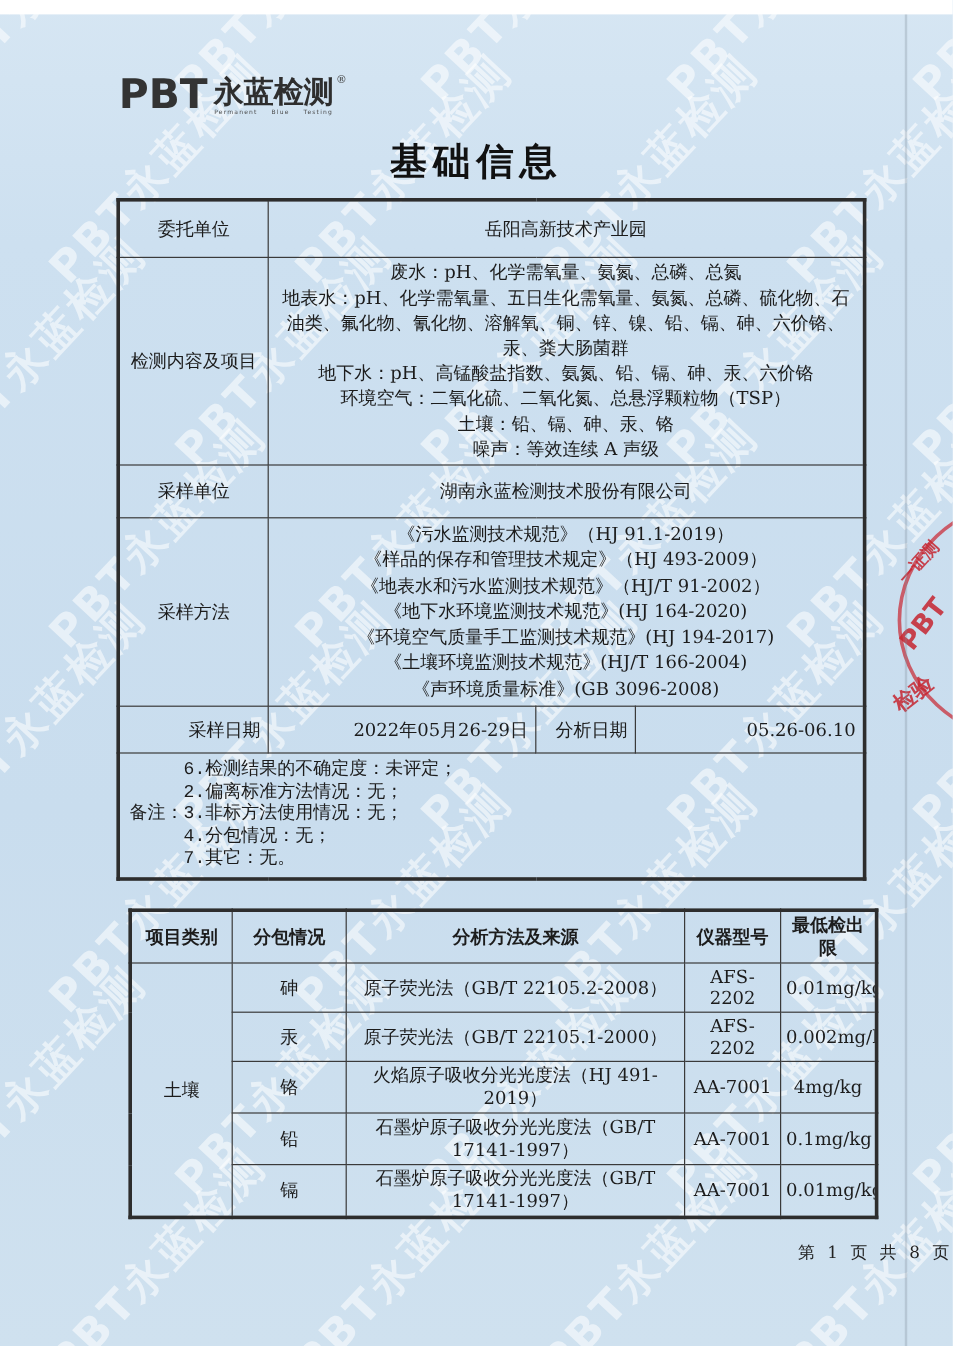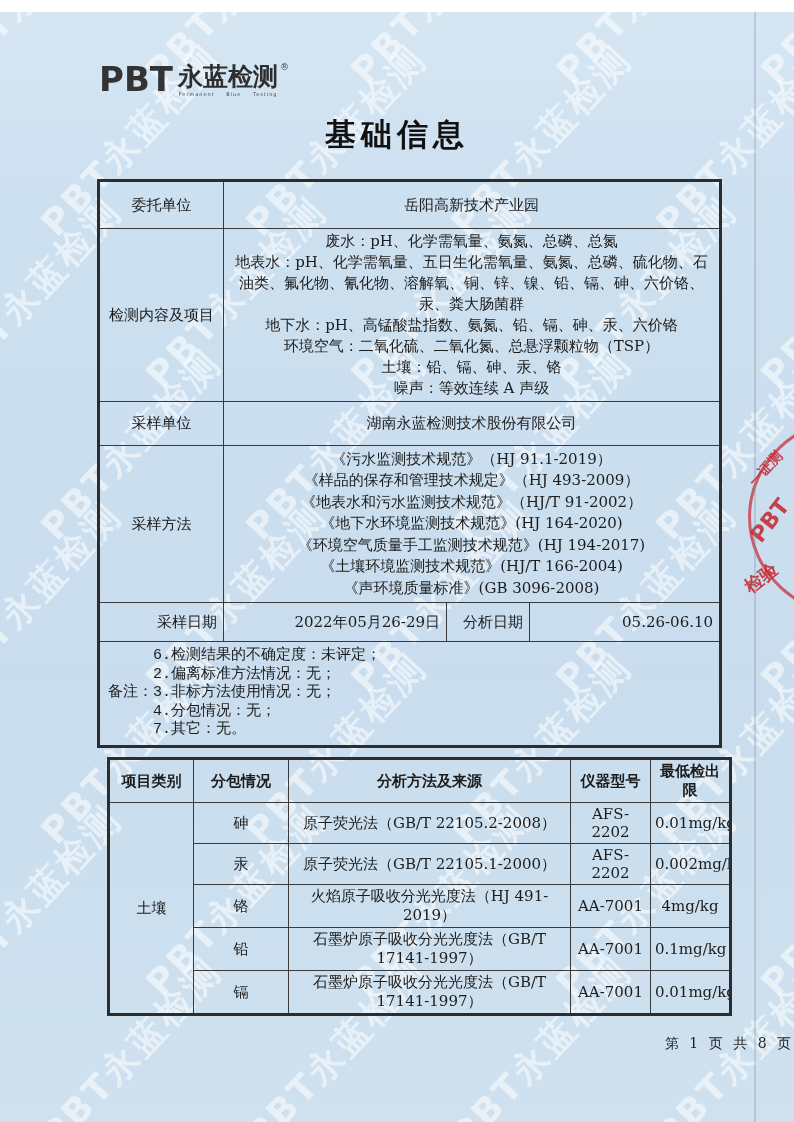--- a/index.html
+++ b/index.html
@@ -29,21 +29,21 @@
   .serial{position:absolute;right:80px;top:76px;font-size:15px;color:#1b1b1b;}
   
   .title1{position:absolute;left:0;top:114px;width:100%;text-align:center;
     font-family:"DejaVu Sans","Liberation Sans",sans-serif;font-weight:bold;
     font-size:31px;letter-spacing:5px;color:#111;}
   .title2{position:absolute;left:0;top:714px;width:100%;text-align:center;
     font-family:"DejaVu Sans","Liberation Sans",sans-serif;font-weight:bold;
     font-size:27px;letter-spacing:2px;color:#111;}
   
   table{border-collapse:collapse;table-layout:fixed;}
-  .info-table{position:absolute;left:97px;top:179px;width:622px;border:3px solid #2d2d2d;}
+  .info-table{position:absolute;left:97px;top:165px;width:622px;border:3px solid #2d2d2d;}
   .info-table td{border:1px solid #3a3a3a;text-align:center;vertical-align:middle;
     font-size:15px;padding:2px 6px;overflow:hidden;}
   .r-client td{height:42px;}
   .r-items td{height:168px;}
   .r-sampler td{height:39px;}
   .r-methods td{height:152px;}
   .r-dates td{height:34px;text-align:right;}
   .r-remarks td{height:88px;text-align:left;vertical-align:top;padding:5px 8px;}
   .cell-lines div{line-height:21px;}
   .methods-lines div{line-height:21.5px;}

